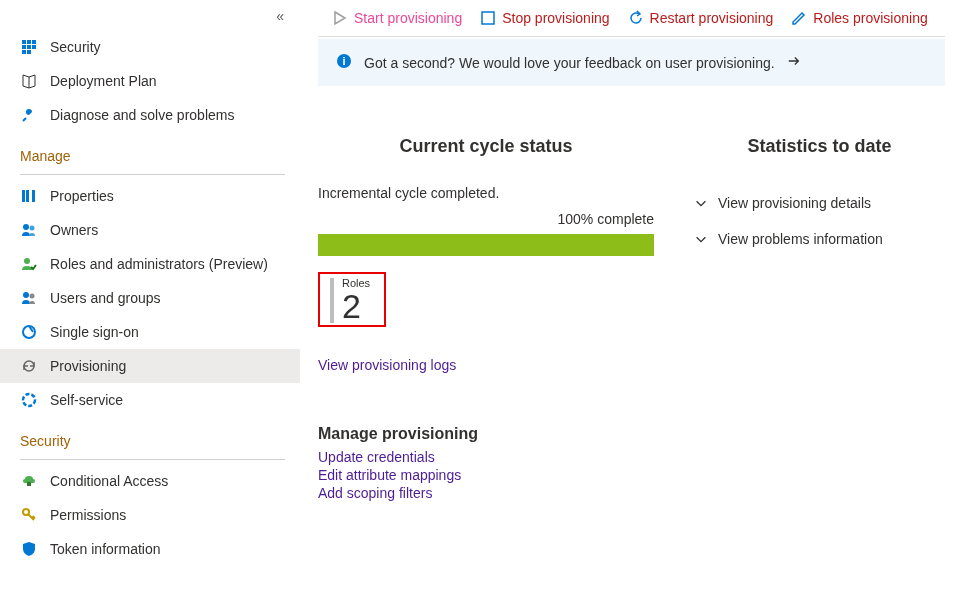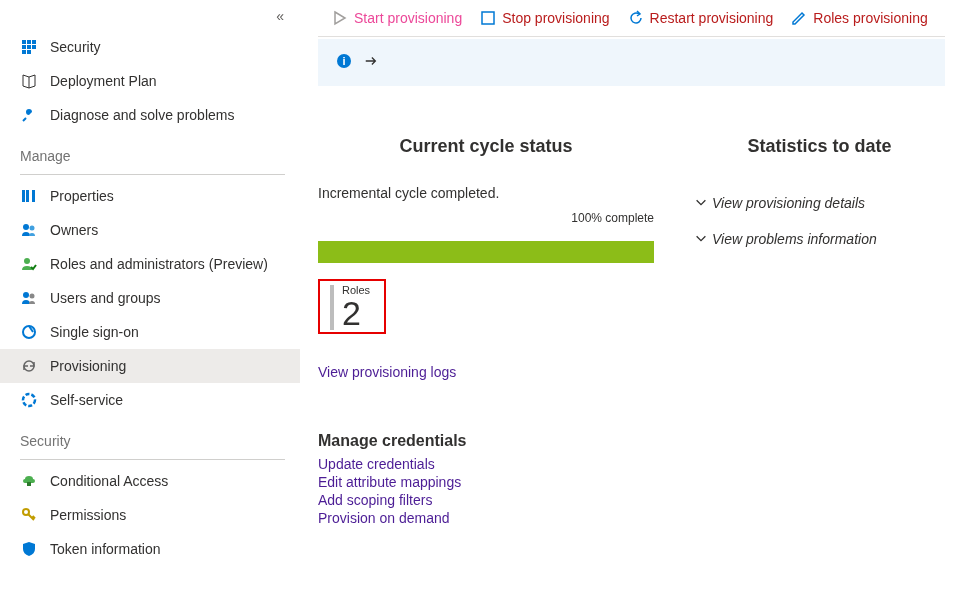--- a/index.html
+++ b/index.html
@@ -41,21 +41,21 @@
       margin-right: 12px;
       display: inline-flex;
       align-items: center;
       justify-content: center;
       flex-shrink: 0;
     }
     .sidebar-section {
       padding: 16px 0 6px 20px;
       font-weight: 400;
       font-size: 14px;
-      color: #737373;
+      color: #a16207;
     }
     .sidebar-divider {
       border: none;
       border-top: 1px solid #d0cfcd;
       margin: 4px 15px 4px 20px;
     }
     .main {
       position: absolute;
       left: 318px;
       top: 0;
@@ -107,22 +107,22 @@
       margin-bottom: 28px;
       text-align: center;
     }
     .cycle-text { font-size: 14px; margin-bottom: 10px; }
     .progress-row {
       position: relative;
       margin-bottom: 0;
     }
     .progress-label {
       text-align: right;
-      font-size: 12px;
-      margin-bottom: 16px;
+      font-size: 14px;
+      margin-bottom: 7px;
     }
     .progress-bar {
       height: 22px;
       background: #8cbd18;
       width: 100%;
     }
     .roles-card {
       display: inline-block;
       border: 2px solid #e60000;
       padding: 4px 14px 2px 10px;
@@ -139,26 +139,25 @@
       color: #4c1d95;
       cursor: pointer;
       font-size: 14px;
       display: block;
     }
     .view-logs { margin-top: 30px; }
     .manage-title { font-size: 16px; font-weight: 600; margin-top: 52px; margin-bottom: 6px; }
     .manage-links .link { margin-bottom: 2px; }
     .expand-row {
       display: flex;
-      align-items: flex-start;
-      gap: 4px;
+      align-items: center;
+      gap: 10px;
       padding: 10px 0;
       cursor: pointer;
       font-size: 14px;
-      font-style: italic;
     }
     .chev { width: 14px; height: 14px; display: inline-flex; }
   </style>
 </head>
 <body>
 
 <div class="sidebar">
   <span class="collapse-chevron">«</span>
 
   <div class="sidebar-item">
@@ -345,20 +344,21 @@
     </div>
   </div>
 
   <div class="feedback-bar">
     <span>
       <svg viewBox="0 0 16 16" width="16" height="16">
           <circle cx="8" cy="8" r="7" fill="#0078d4"></circle>
           <text x="8" y="12" text-anchor="middle" fill="#fff" font-size="11" font-weight="bold">i</text>
         </svg>
     </span>
+    <span>Got a second? We would love your feedback on user provisioning.</span>
     <span>
       <svg viewBox="0 0 16 16" width="14" height="14">
           <path d="M2 8 L13 8 M9 4 L13 8 L9 12" fill="none" stroke="#323130" stroke-width="1.5"></path>
         </svg>
     </span>
   </div>
 
   <div class="content">
     <div class="left-col">
       <h2 class="section-title">Current cycle status</h2>
@@ -368,26 +368,25 @@
         <div class="progress-bar"></div>
       </div>
       <div class="roles-card">
         <div class="roles-inner">
           <span class="roles-label">Roles</span>
           <span class="roles-value">2</span>
         </div>
       </div>
       <span class="link view-logs">View provisioning logs</span>
 
-      <div class="manage-title">Manage credentials</div>
+      <div class="manage-title">Manage provisioning</div>
       <div class="manage-links">
         <span class="link">Update credentials</span>
         <span class="link">Edit attribute mappings</span>
         <span class="link">Add scoping filters</span>
-        <span class="link">Provision on demand</span>
       </div>
     </div>
 
     <div class="right-col">
       <h2 class="section-title">Statistics to date</h2>
       <div class="expand-row">
         <span class="chev">
           <svg viewBox="0 0 16 16" width="14" height="14">
               <path d="M3 6 L8 11 L13 6" fill="none" stroke="#323130" stroke-width="1.5"></path>
             </svg>

